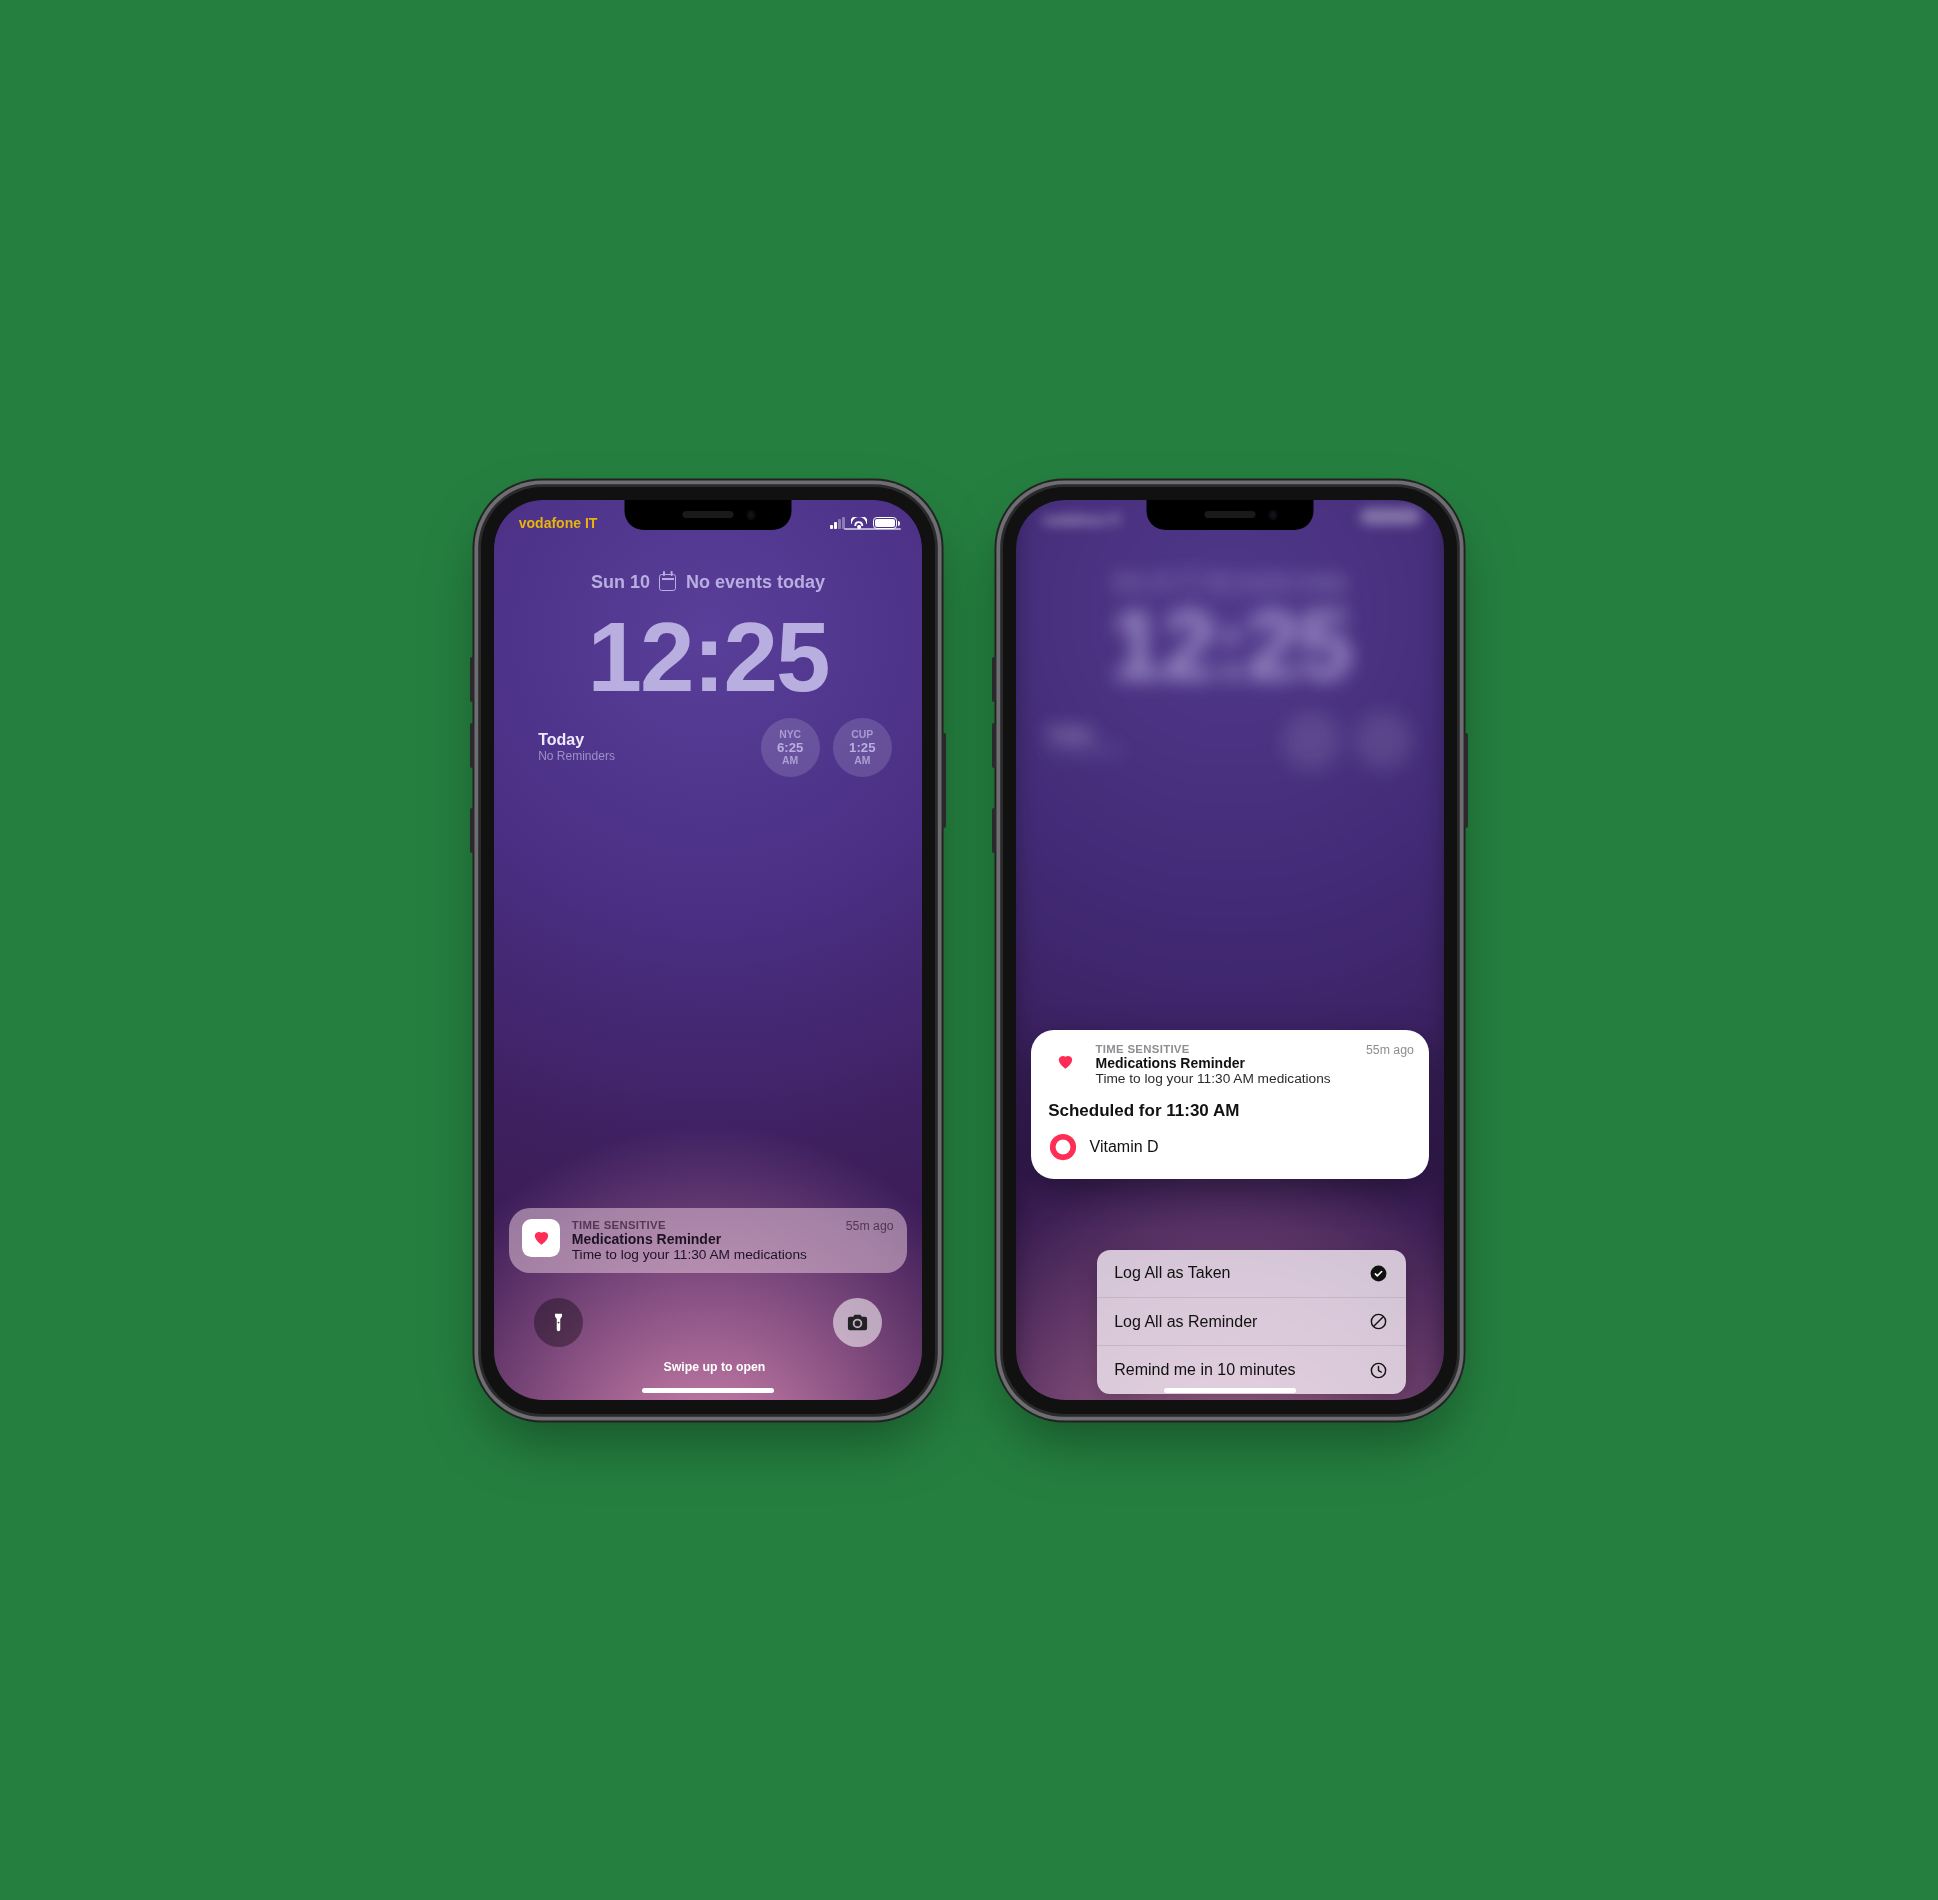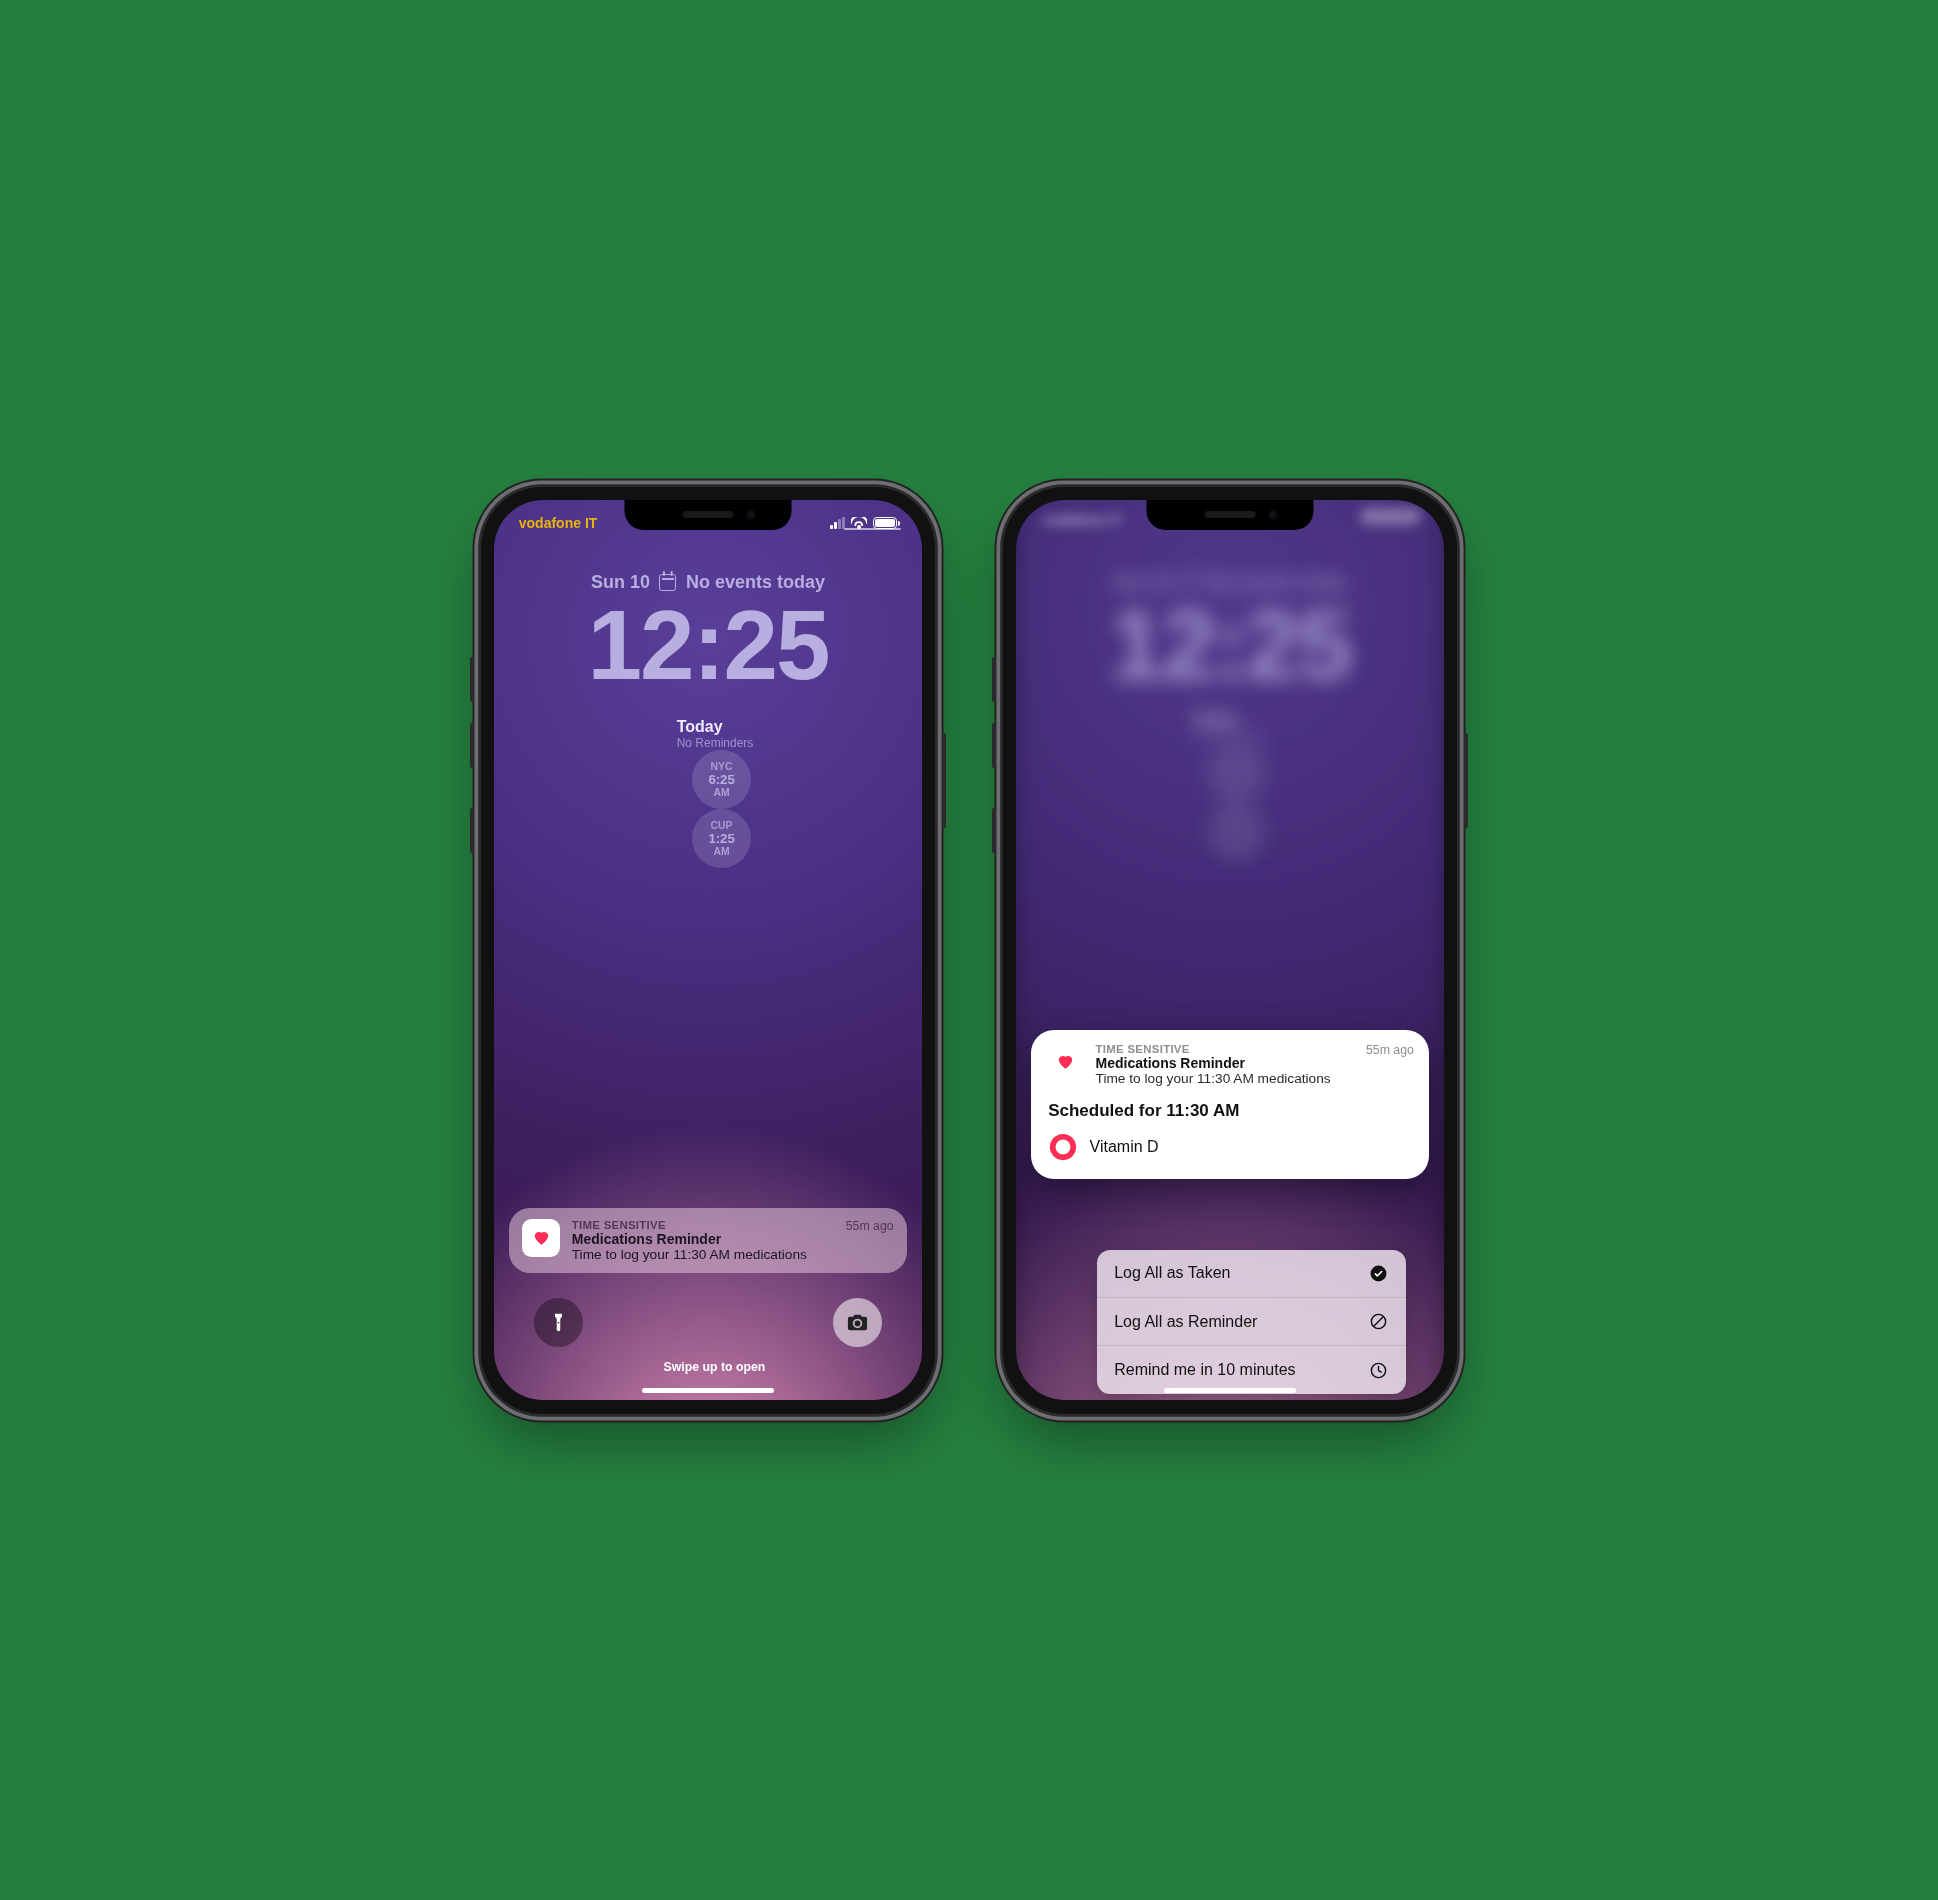--- a/index.html
+++ b/index.html
@@ -114,40 +114,41 @@
   .battery { width:24.6px; height:12.3px; border:1.4px solid #fff; border-radius:3.8px; position:relative; }
   .battery::after{content:"";position:absolute;right:-3.8px;top:2.8px;width:2.4px;height:4.7px;background:#fff;border-radius:0 1.9px 1.9px 0}
   .battery .fill{position:absolute;inset:1.4px;background:#fff;border-radius:1.9px}
   .status-underline { position:absolute; right:21px; top:28px; width:57px; height:1.9px; background:rgba(255,255,255,.6); border-radius:1.9px; }
 
   
   .ls-header {
     position:absolute; top:72px; left:0; right:0;
     display:flex; flex-direction:column; align-items:center;
     color:var(--lavender);
+    gap:12px;
   }
   .ls-dateline { display:flex; align-items:center; gap:9.5px; font-size:18px; font-weight:600; }
   .cal-icon { width:17px; height:17px; border:1.7px solid var(--lavender); border-radius:2.8px; position:relative; }
   .cal-icon::before{content:"";position:absolute;left:1.9px;right:1.9px;top:3.8px;height:1.4px;background:var(--lavender)}
   .cal-icon::after{content:"";position:absolute;left:2.8px;top:-3.8px;width:1.9px;height:4.7px;background:var(--lavender);border-radius:0.9px;box-shadow:7.6px 0 var(--lavender)}
 
   .ls-time {
     font-family: ui-serif, "New York", Georgia, serif;
     font-weight:700;
     font-size:98px;
     line-height:1;
     letter-spacing:-1.9px;
     margin-top:3.8px;
     display:flex; align-items:baseline;
   }
   .ls-time .colon{ transform: translateY(-9.5px); }
 
   .ls-widgets {
     position:absolute; top:218px; left:44px; right:30px;
-    display:flex; align-items:center; color:var(--lavender);flex-direction:column;
+    display:flex; align-items:center; color:var(--lavender);
   }
   .w-today { flex:1; }
   .w-title { font-weight:700; font-size:16px; color:#efeaff; }
   .w-sub { font-size:12px; opacity:.75; }
   .w-clock {
     width:59px; height:59px; border-radius:50%;
     background:rgba(255,255,255,.14);
     display:flex; flex-direction:column; align-items:center; justify-content:center;
     margin-left:13.2px;
     font-weight:600;

